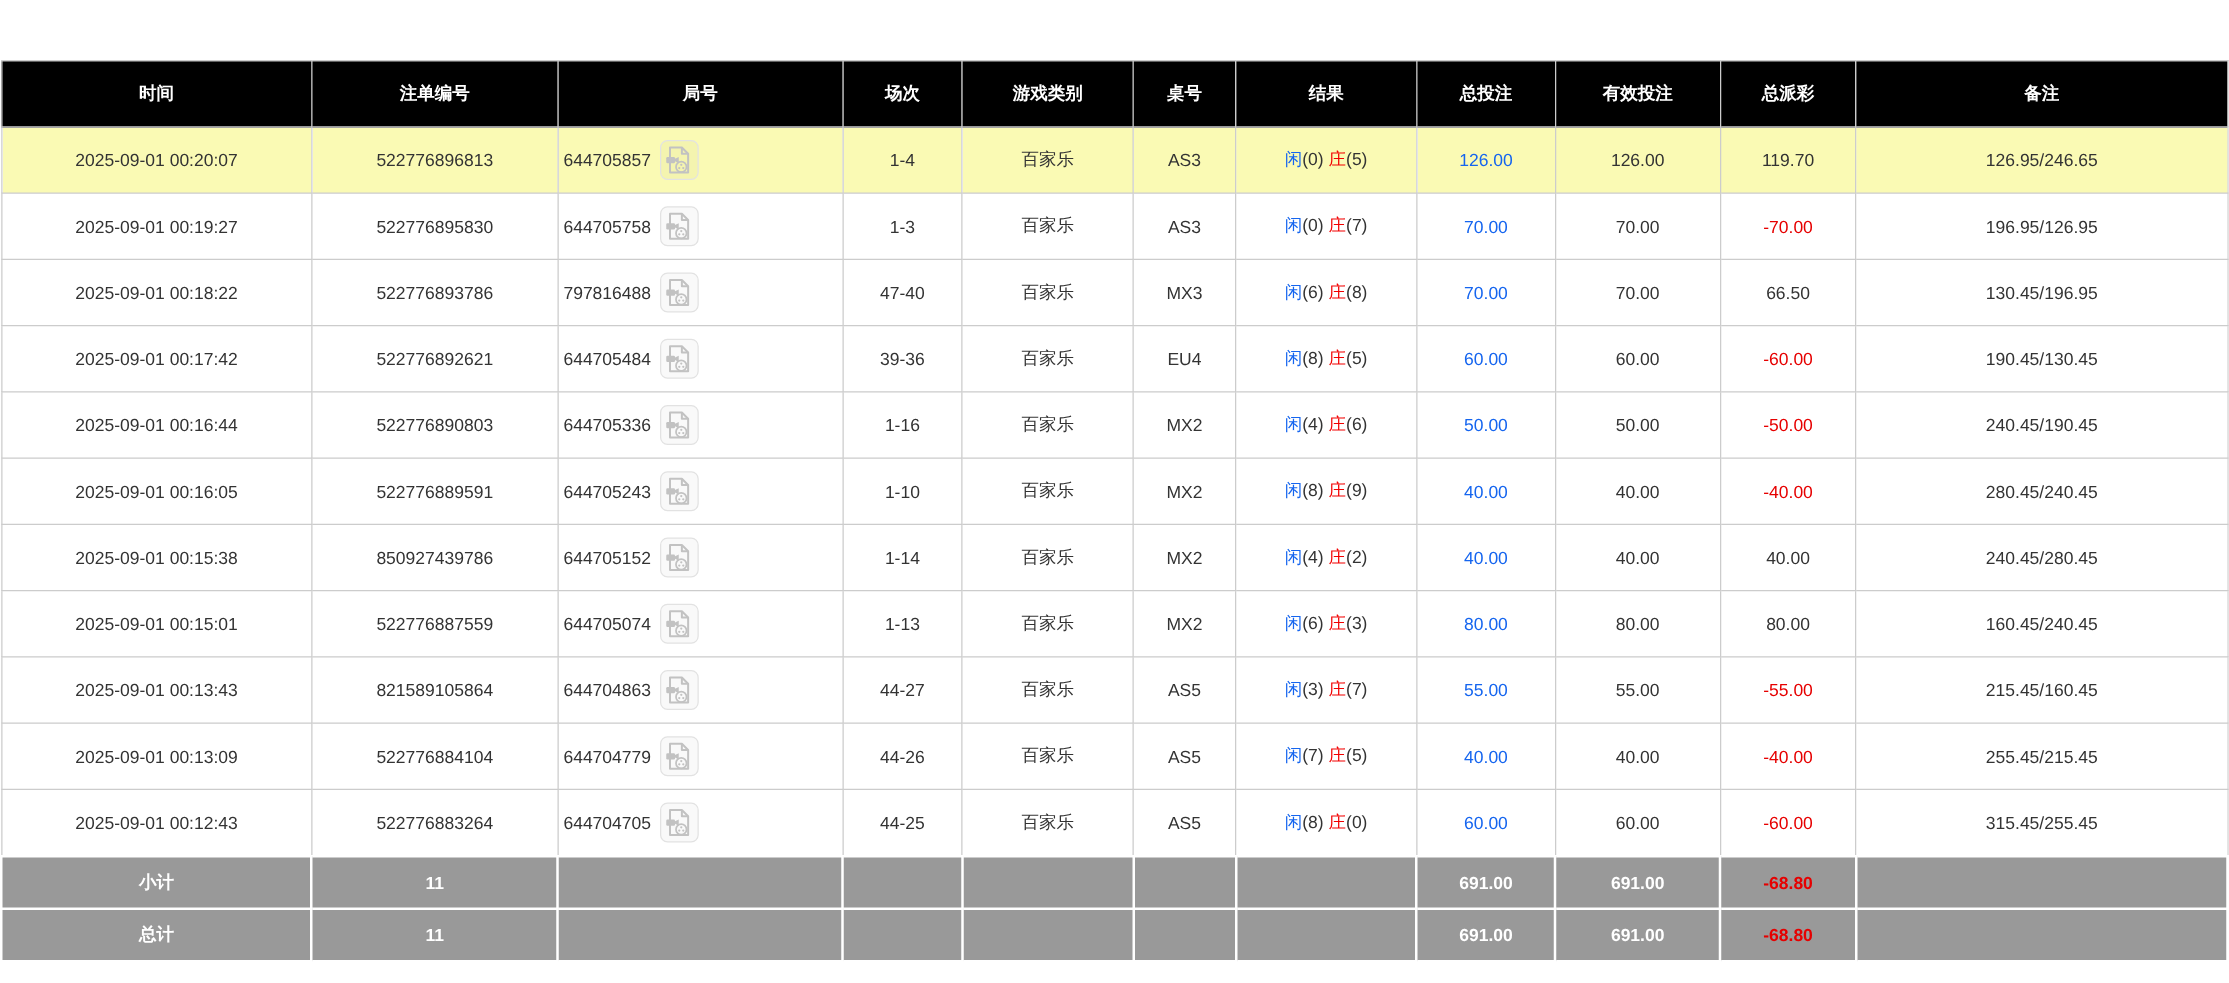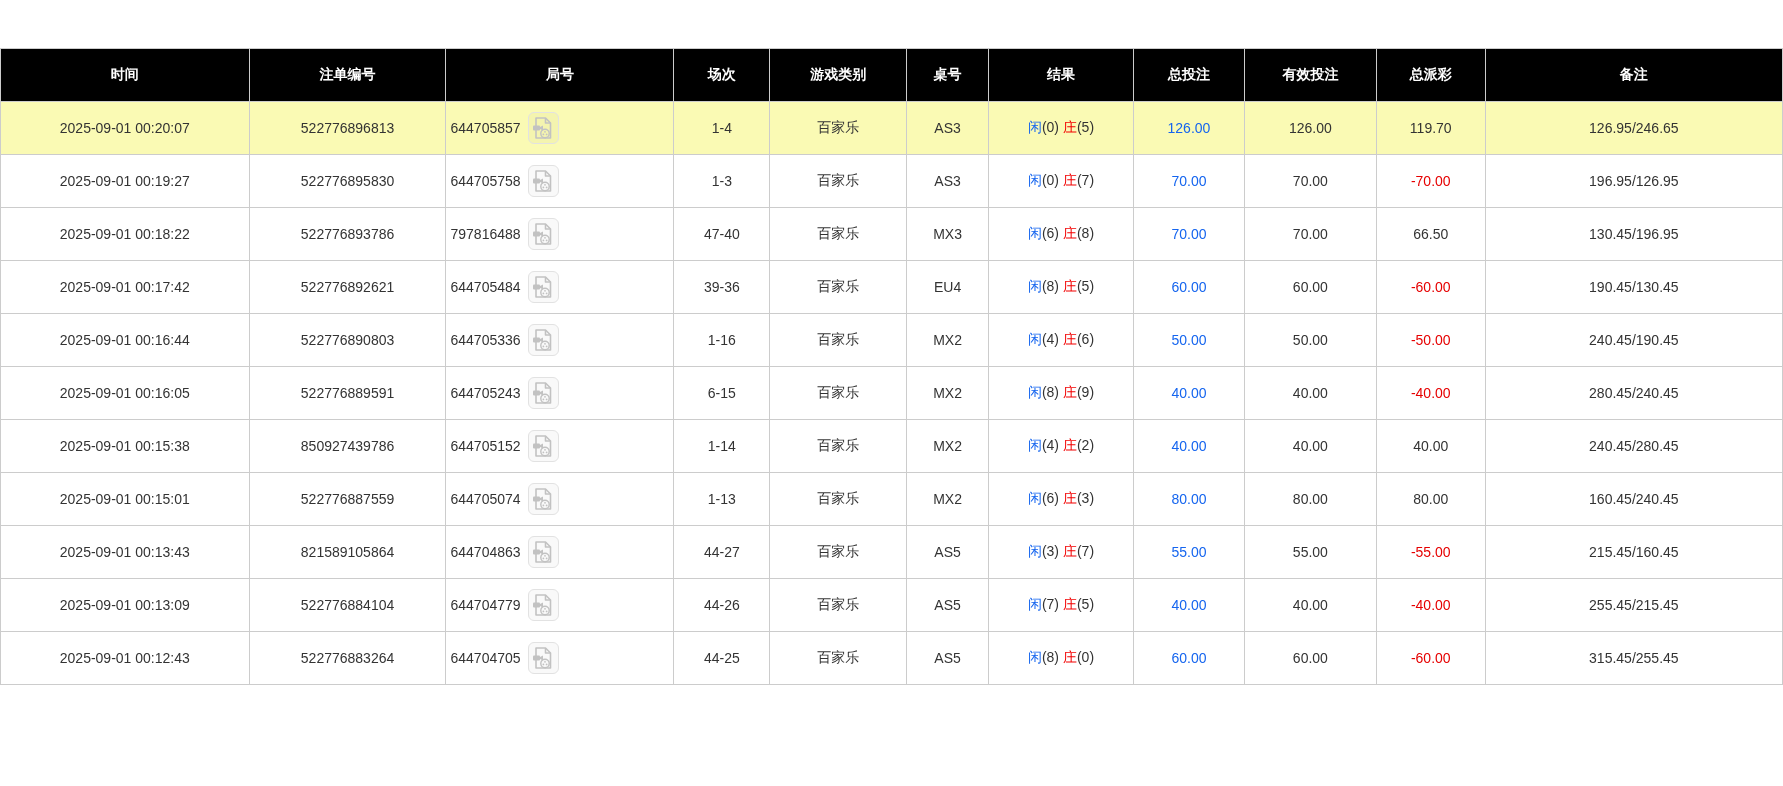--- a/index.html
+++ b/index.html
@@ -292,21 +292,21 @@
             <rect x="1" y="9.5" width="7" height="5" rx="1" fill="#c2c2c2"></rect>
             <path d="M8 11 L11 9.5 V14.5 L8 13 Z" fill="#c2c2c2"></path>
             <circle cx="13" cy="17.5" r="4.2" stroke="#c2c2c2" stroke-width="1.4" fill="none"></circle>
             <circle cx="13" cy="15.8" r="0.9" fill="#c2c2c2"></circle>
             <circle cx="11.4" cy="18.4" r="0.9" fill="#c2c2c2"></circle>
             <circle cx="14.6" cy="18.4" r="0.9" fill="#c2c2c2"></circle>
           </svg>
         </button>
       </span>
     </td>
-    <td class="c-session">6-15</td>
+    <td class="c-session">1-10</td>
     <td class="c-game">百家乐</td>
     <td class="c-table">MX2</td>
     <td class="c-result">
       <span class="player-label">闲</span><span class="result-score player-score">(8)</span>
       <span class="banker-label">庄</span><span class="result-score banker-score">(9)</span>
     </td>
     <td class="c-total">40.00</td>
     <td class="c-valid">40.00</td>
     <td class="c-payout negative">-40.00</td>
     <td class="c-remark">280.45/240.45</td>
@@ -466,14 +466,40 @@
       <span class="player-label">闲</span><span class="result-score player-score">(8)</span>
       <span class="banker-label">庄</span><span class="result-score banker-score">(0)</span>
     </td>
     <td class="c-total">60.00</td>
     <td class="c-valid">60.00</td>
     <td class="c-payout negative">-60.00</td>
     <td class="c-remark">315.45/255.45</td>
   </tr>
     </tbody>
   <tfoot>
+    <tr>
+      <td>小计</td>
+      <td>11</td>
+      <td></td>
+      <td></td>
+      <td></td>
+      <td></td>
+      <td></td>
+      <td>691.00</td>
+      <td>691.00</td>
+      <td class="negative">-68.80</td>
+      <td></td>
+    </tr>
+    <tr>
+      <td>总计</td>
+      <td>11</td>
+      <td></td>
+      <td></td>
+      <td></td>
+      <td></td>
+      <td></td>
+      <td>691.00</td>
+      <td>691.00</td>
+      <td class="negative">-68.80</td>
+      <td></td>
+    </tr>
   </tfoot>
 </table>
 
 </body></html>

